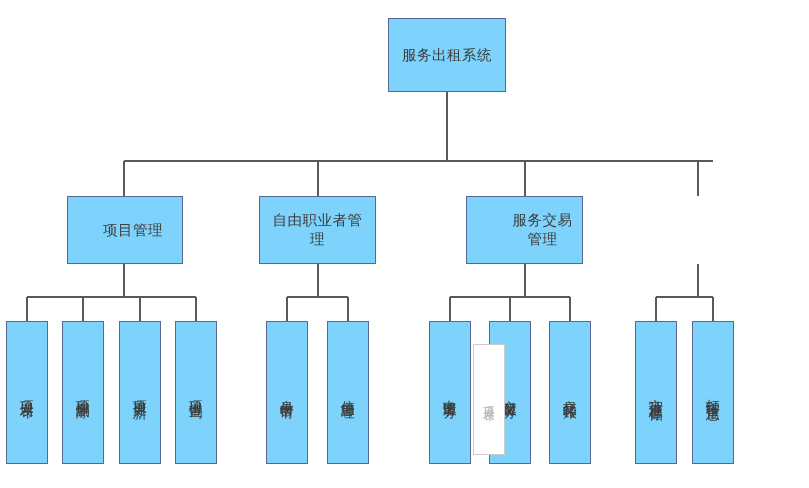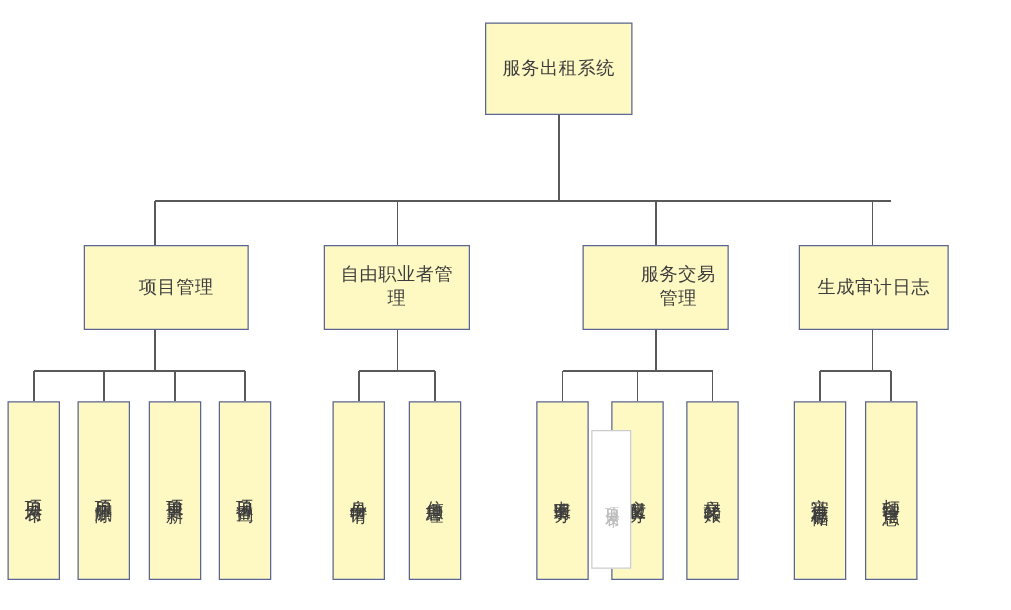--- a/index.html
+++ b/index.html
@@ -23,21 +23,21 @@
     left: 0;
     top: 0;
     width: 809px;
     height: 488px;
     pointer-events: none;
   }
   .node {
     position: absolute;
     box-sizing: border-box;
     border: 1.4px solid #5a6696;
-    background: #fef9c3;
+    background: #7dd3fc;
     display: flex;
     align-items: center;
     justify-content: center;
     text-align: center;
   }
   .node .label {
     display: block;
     line-height: 1.28;
     color: #3c3c3c;
     letter-spacing: 0.5px;
@@ -111,35 +111,32 @@
       <path d="M656,297 L713,297"></path>
       <path d="M656,297 L656,321"></path>
       <path d="M713,297 L713,321"></path>
     </g>
   </svg>
 
   <div class="node horiz" style="left:388px; top:18px; width:118px; height:74px;">
     <span class="label">服务出租系统</span>
   </div>
 
-  <div class="node horiz" style="left:67px; top:196px; width:132px; height:68px;padding-left:16px;">
+  <div class="node horiz" style="left:67px; top:196px; width:116px; height:68px;padding-left:16px;">
     <span class="label">项目管理</span>
   </div>
 
   <div class="node horiz" style="left:259px; top:196px; width:117px; height:68px;">
     <span class="label">自由职业者管理</span>
   </div>
 
   <div class="node horiz" style="left:466px; top:196px; width:117px; height:68px;padding-left:36px;">
     <span class="label">服务交易管理</span>
   </div>
 
-  <div class="node horiz" style="left:639px; top:196px; width:120px; height:68px;">
-    <span class="label">生成审计日志</span>
-  </div>
 
   <div class="node vert" style="left:6px; top:321px; width:42px; height:143px;">
     <span class="label">项目发布</span>
   </div>
   <div class="node vert" style="left:62px; top:321px; width:42px; height:143px;">
     <span class="label">项目删除</span>
   </div>
   <div class="node vert" style="left:119px; top:321px; width:42px; height:143px;">
     <span class="label">项目更新</span>
   </div>

